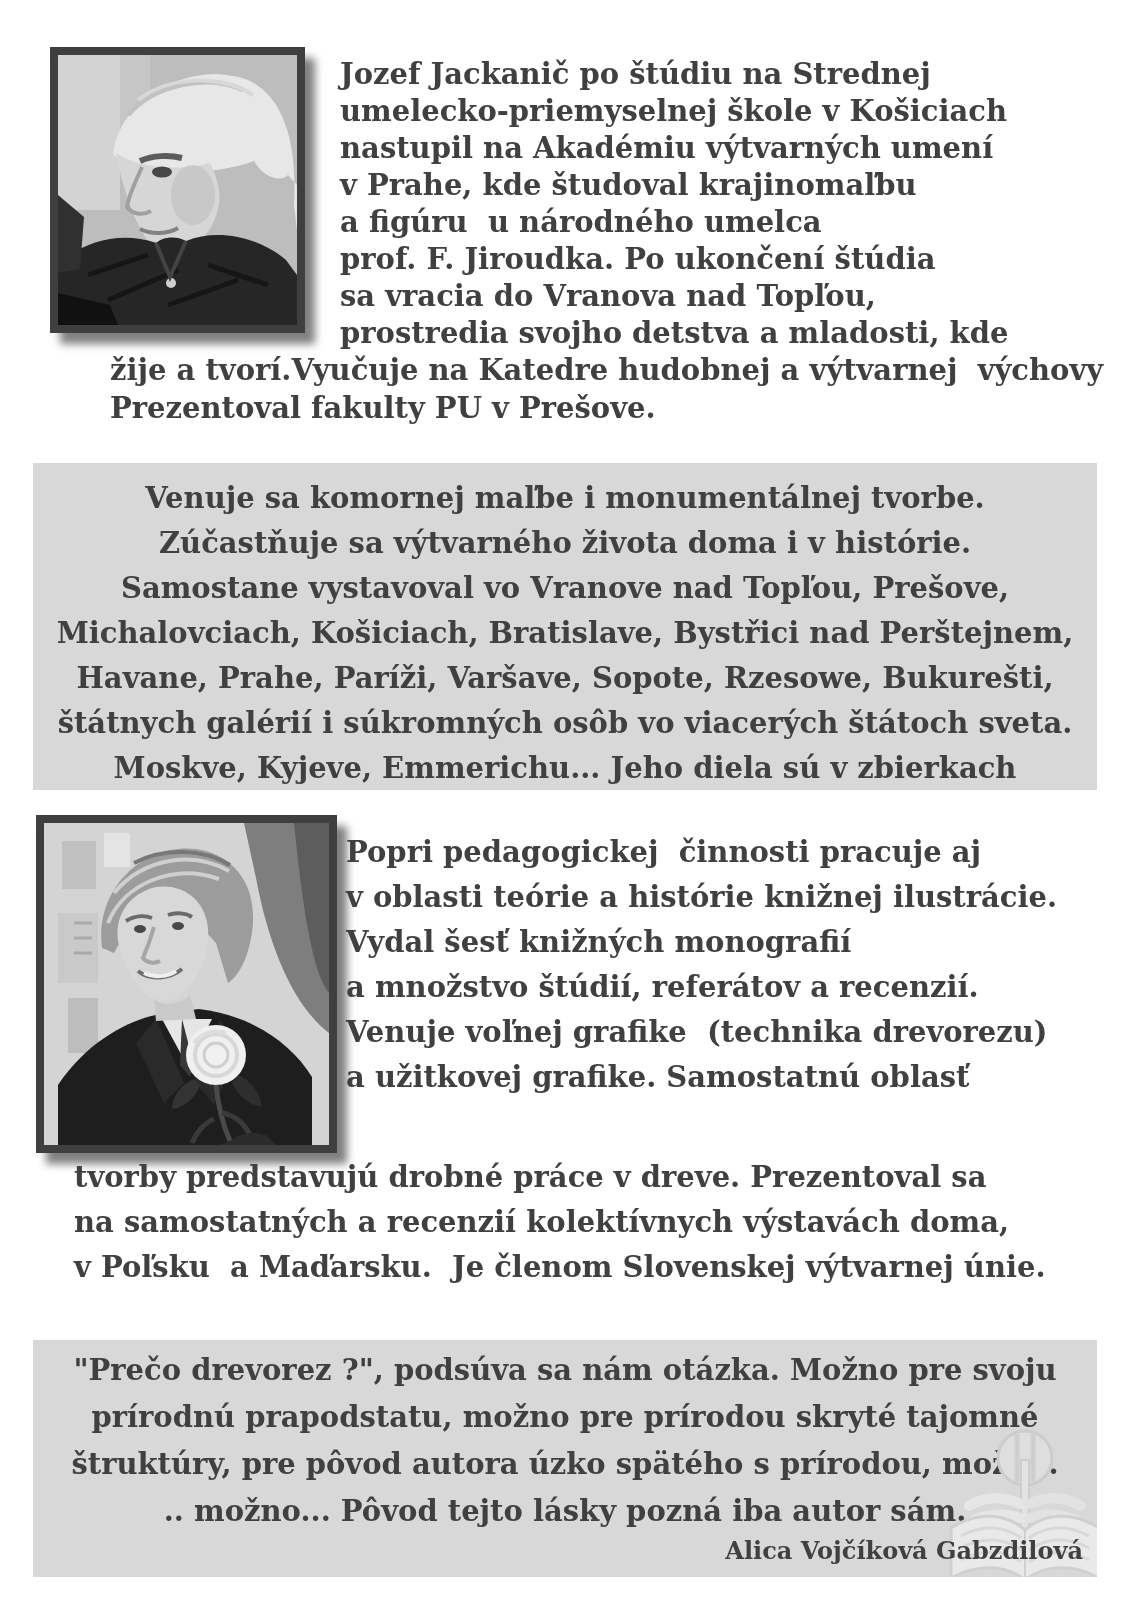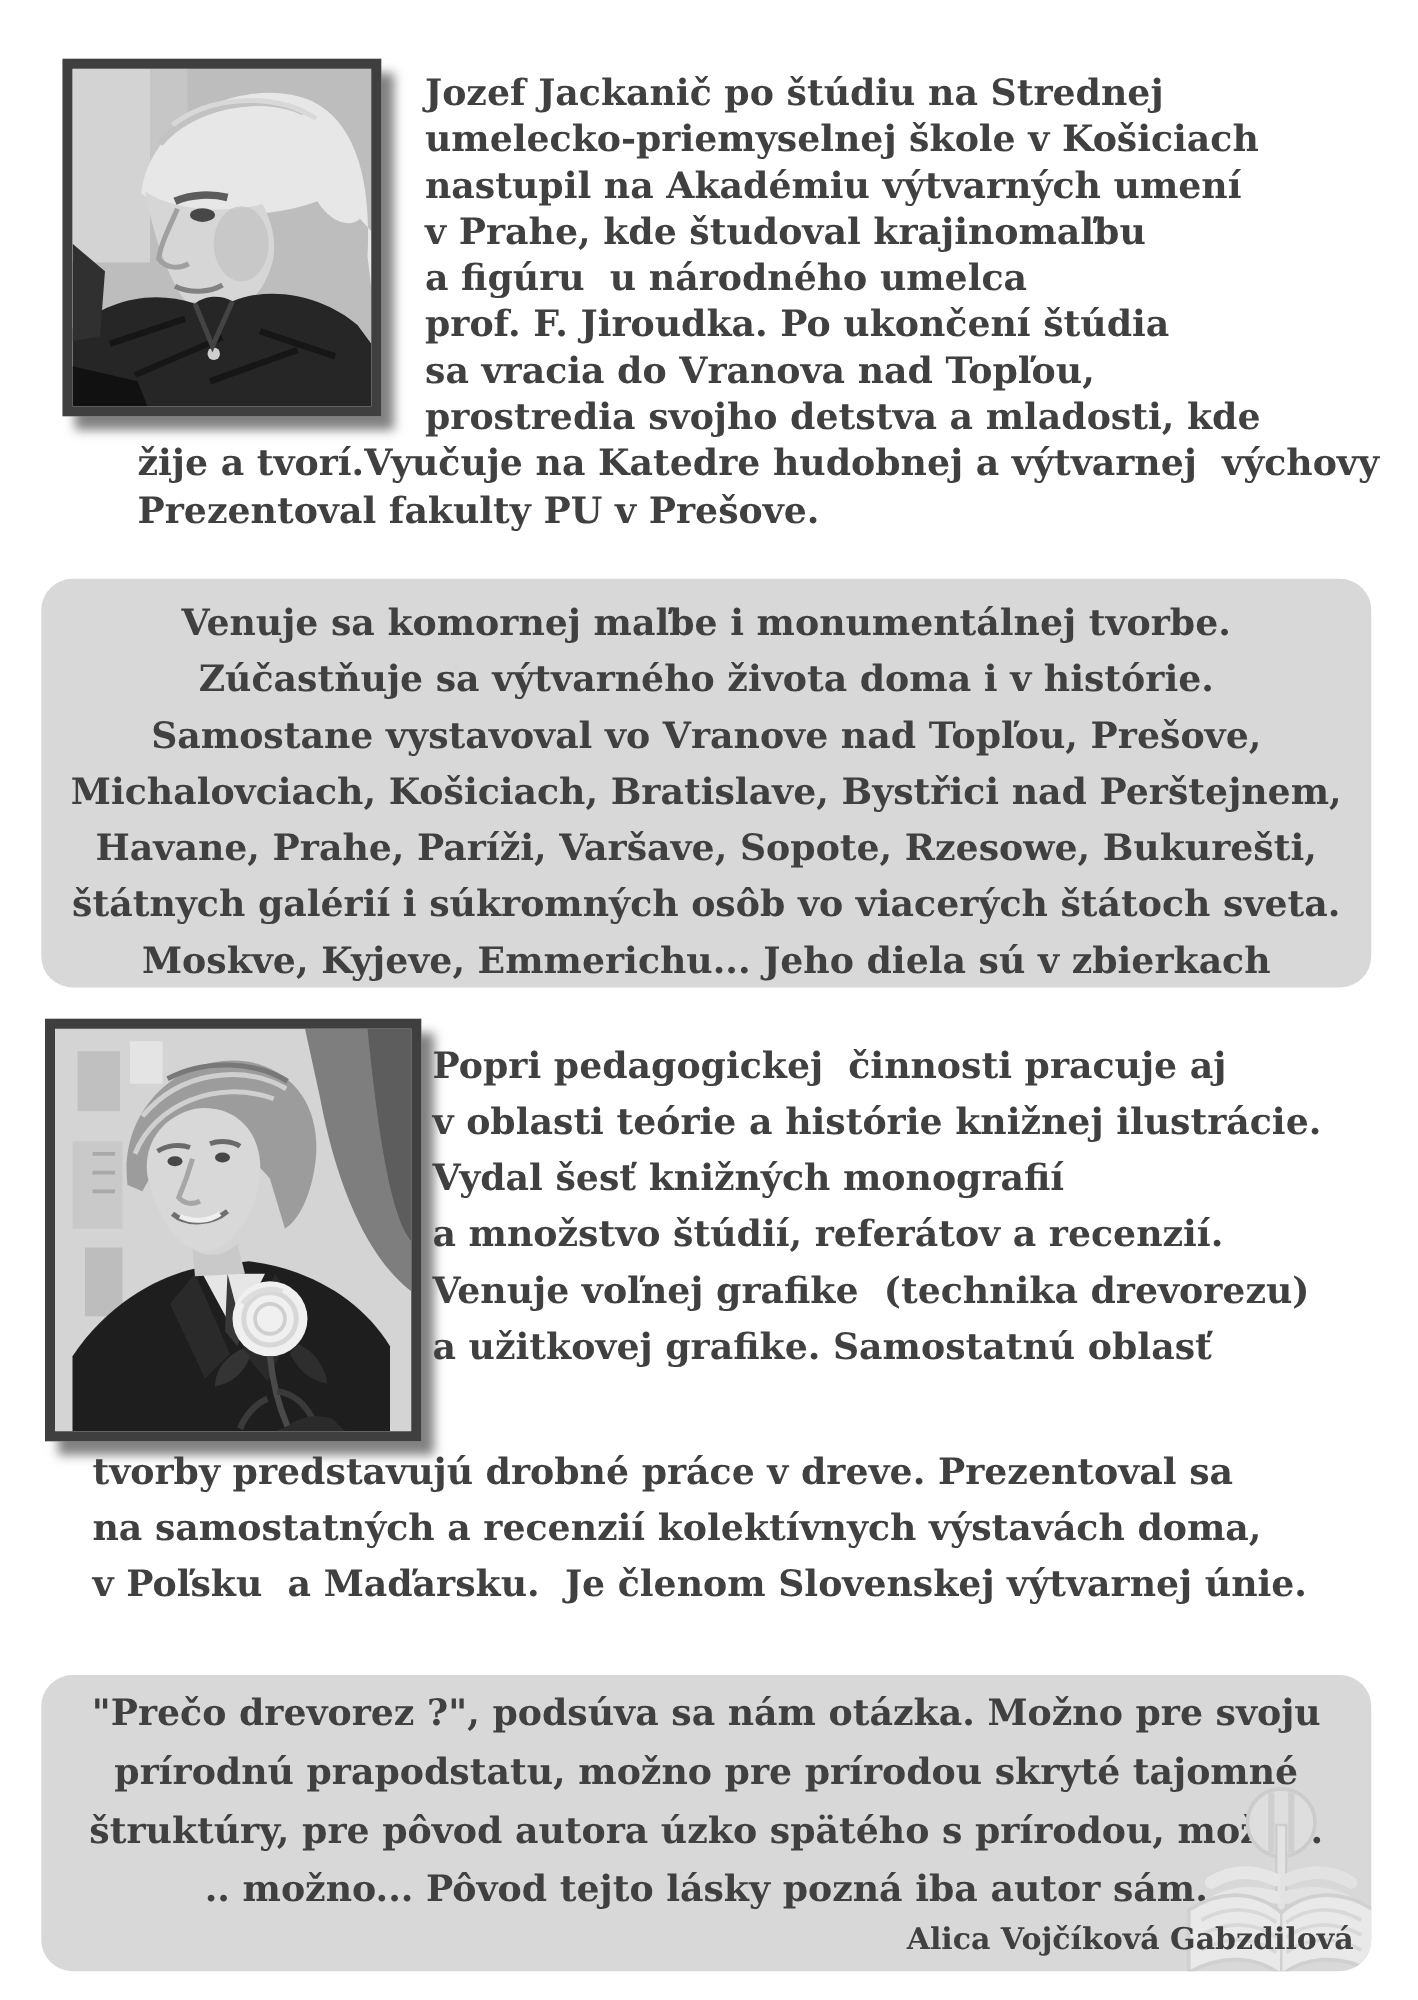--- a/index.html
+++ b/index.html
@@ -35,21 +35,20 @@
 
   
   .gray-block {
     position: absolute;
     left: 33px;
     width: 1064px;
     background: #d8d8d8;
     text-align: center;
     overflow: hidden;
     box-sizing: border-box;
-    border-radius: 25px;
   }
   #gb1 { top: 463px;  height: 327px; font-size: 29px; line-height: 45px; padding-top: 13px; }
   #gb2 { top: 1340px; height: 237px; font-size: 29px; line-height: 47px; padding-top: 7px; }
   #gb2 .attribution {
     position: absolute;
     right: 14px;
     bottom: 12px;
     font-size: 24px;
     line-height: 28px;
     text-align: center;

